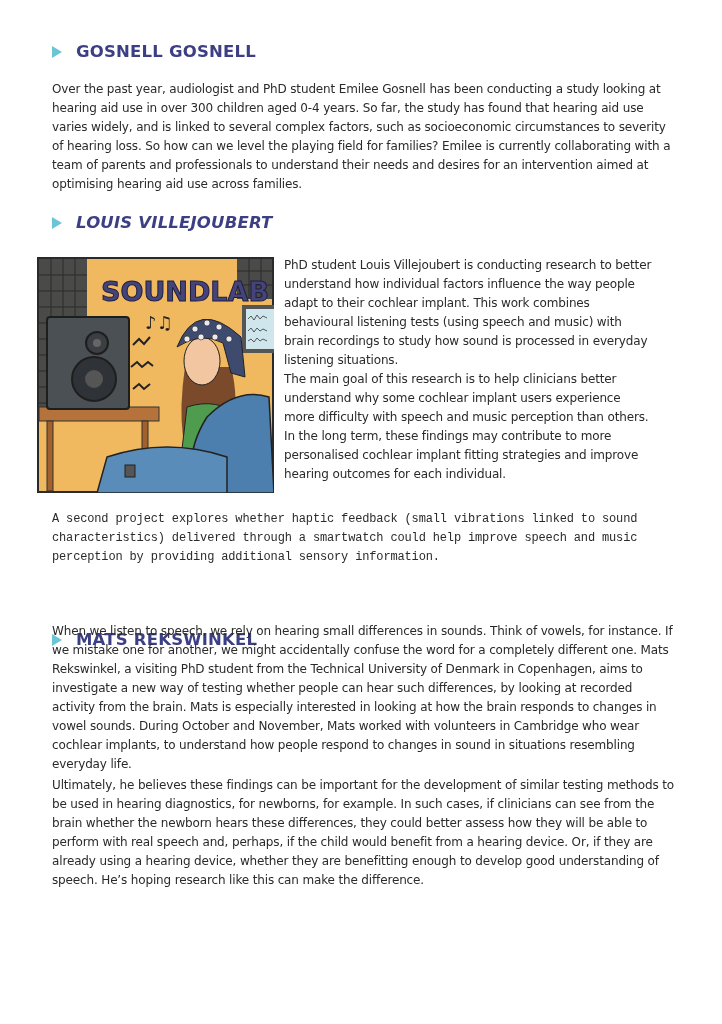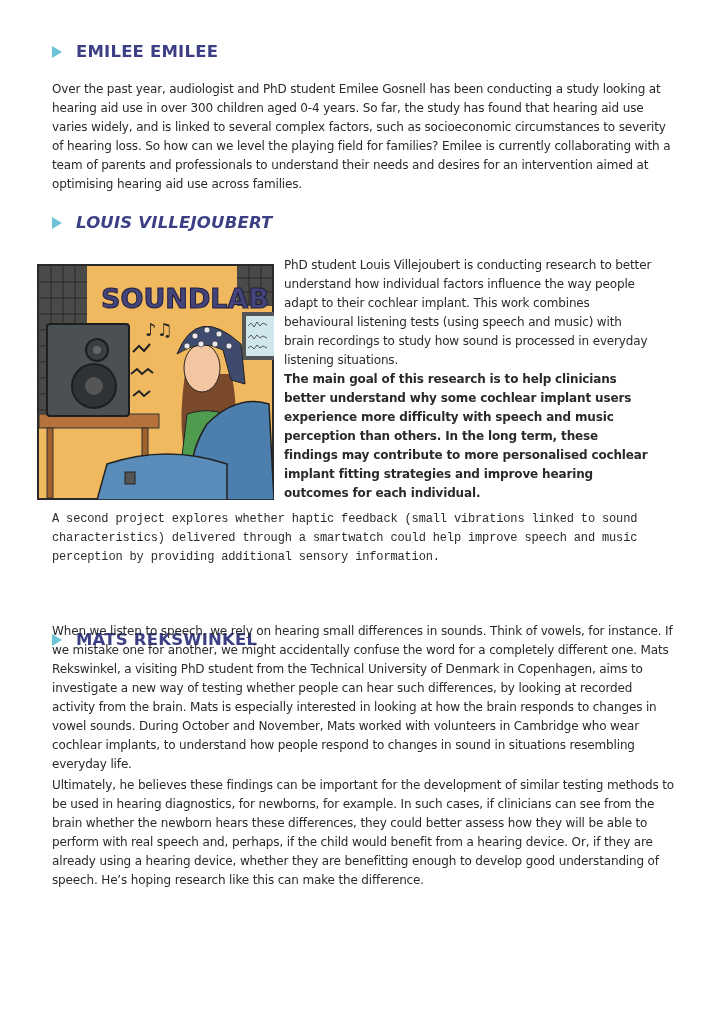--- a/index.html
+++ b/index.html
@@ -9,34 +9,34 @@
   .heading .tri { width: 0; height: 0; border-top: 6px solid transparent; border-bottom: 6px solid transparent;
                   border-left: 10px solid #6cc5d6; margin-right: 14px; }
   .heading .htext { font-family: "DejaVu Sans", sans-serif; font-weight: bold; font-size: 16.5px;
                     color: #3d3f85; letter-spacing: 0.2px; }
   p { margin: 0; position: absolute; font-size: 12px; line-height: 19px; color: #2a2a2a; letter-spacing: -0.15px; }
   .full { left: 52px; width: 624px; }
   .side { left: 284px; width: 370px; }
   #h1 { left: 52px; top: 42px; }
   #p1 { top: 80px; }
   #h2 { left: 52px; top: 213px; font-style: italic; }
-  #imgwrap { position: absolute; left: 37px; top: 264px; width: 237px; height: 236px; }
+  #imgwrap { position: absolute; left: 37px; top: 257px; width: 237px; height: 236px; }
   #p2 { top: 256px; }
-  #p3 { top: 370px; font-weight: bold; }
+  #p3 { top: 370px; }
   #p4 { left: 52px; top: 510px; width: 624px; font-family: Liberation Mono, monospace; }
   #h3 { left: 52px; top: 585px; margin-top: 45px; }
   #p5 { top: 622px; }
   #p6 { top: 776px; }
 </style>
 </head>
 <body>
 
 <div class="heading" id="h1">
   <span class="tri"></span>
-  <span class="htext">EMILEE EMILEE</span>
+  <span class="htext">GOSNELL GOSNELL</span>
 </div>
 <p class="full" id="p1">Over the past year, audiologist and PhD student Emilee Gosnell has been conducting a study looking at hearing aid use in over 300 children aged 0-4 years. So far, the study has found that hearing aid use varies widely, and is linked to several complex factors, such as socioeconomic circumstances to severity of hearing loss. So how can we level the playing field for families? Emilee is currently collaborating with a team of parents and professionals to understand their needs and desires for an intervention aimed at optimising hearing aid use across families.</p>
 
 <div class="heading" id="h2">
   <span class="tri"></span>
   <span class="htext">LOUIS VILLEJOUBERT</span>
 </div>
 
 <div id="imgwrap">
   <svg width="237" height="236" viewBox="0 0 237 236">

